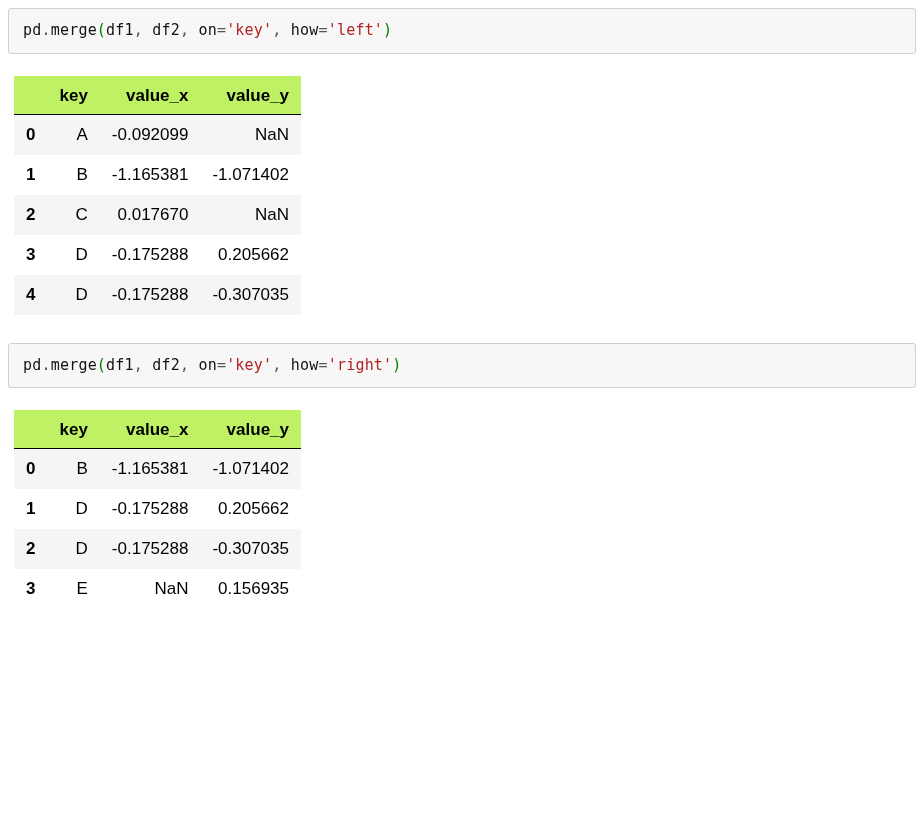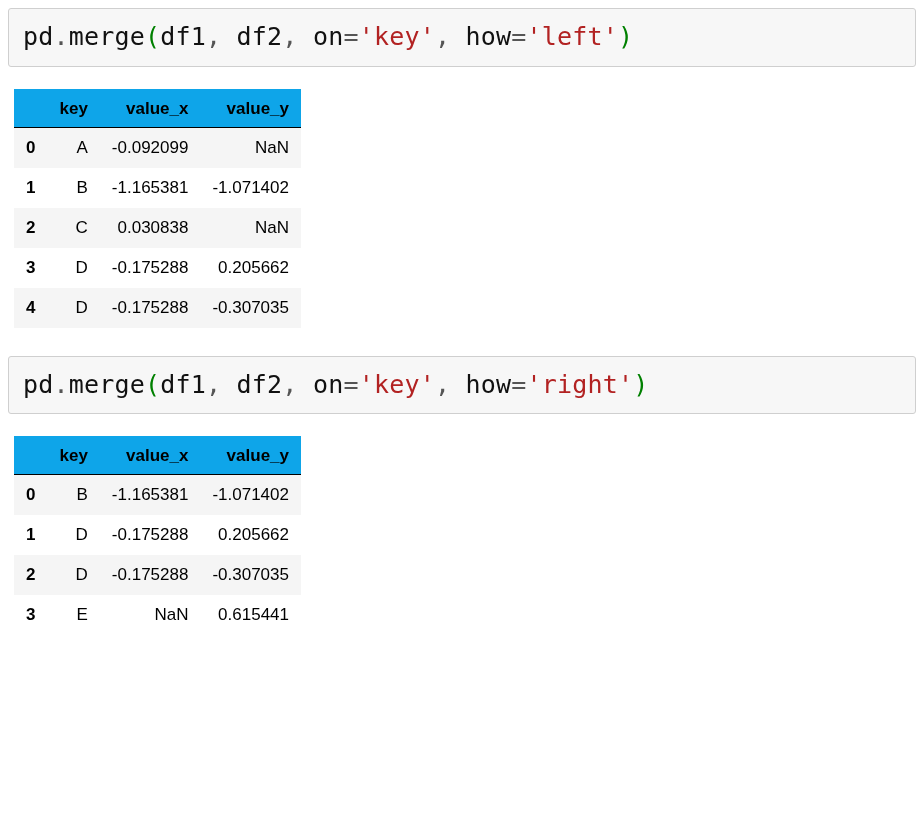--- a/index.html
+++ b/index.html
@@ -11,21 +11,21 @@
     background: #fff;
     width: 924px;
     box-sizing: border-box;
   }
   .code-cell {
     background: #f7f7f7;
     border: 1px solid #cfcfcf;
     border-radius: 3px;
     padding: 12px 14px;
     font-family: ui-monospace, SFMono-Regular, Menlo, Monaco, Consolas, monospace;
-    font-size: 25px;
+    font-size: 15px;
     line-height: 1.3;
     white-space: pre;
     margin-bottom: 22px;
     letter-spacing: 0.2px;
   }
   .code-cell .pkg   { color: #111; }
   .code-cell .func  { color: #111; }
   .code-cell .dot   { color: #555; }
   .code-cell .paren { color: #008000; }
   .code-cell .arg   { color: #111; }
@@ -36,21 +36,21 @@
   .df-table {
     border-collapse: collapse;
     margin: 0 0 28px 6px;
     font-size: 17px;
   }
   .df-table thead th {
     font-weight: 700;
     text-align: right;
     padding: 10px 12px 8px 12px;
     border-bottom: 1px solid #000;
-    background: #0ea5e9;
+    background: #bef264;
   }
   .df-table thead th.corner {
     border-bottom: 1px solid #000;
   }
   .df-table tbody th {
     font-weight: 700;
     text-align: right;
     padding: 10px 12px;
   }
   .df-table tbody td {
@@ -90,21 +90,21 @@
     </tr>
     <tr class="odd">
       <th>1</th>
       <td>B</td>
       <td>-1.165381</td>
       <td>-1.071402</td>
     </tr>
     <tr class="even">
       <th>2</th>
       <td>C</td>
-      <td>0.030838</td>
+      <td>0.017670</td>
       <td>NaN</td>
     </tr>
     <tr class="odd">
       <th>3</th>
       <td>D</td>
       <td>-0.175288</td>
       <td>0.205662</td>
     </tr>
     <tr class="even">
       <th>4</th>
@@ -142,16 +142,16 @@
     <tr class="even">
       <th>2</th>
       <td>D</td>
       <td>-0.175288</td>
       <td>-0.307035</td>
     </tr>
     <tr class="odd">
       <th>3</th>
       <td>E</td>
       <td>NaN</td>
-      <td>0.615441</td>
+      <td>0.156935</td>
     </tr>
   </tbody>
 </table>
 
 </body></html>

